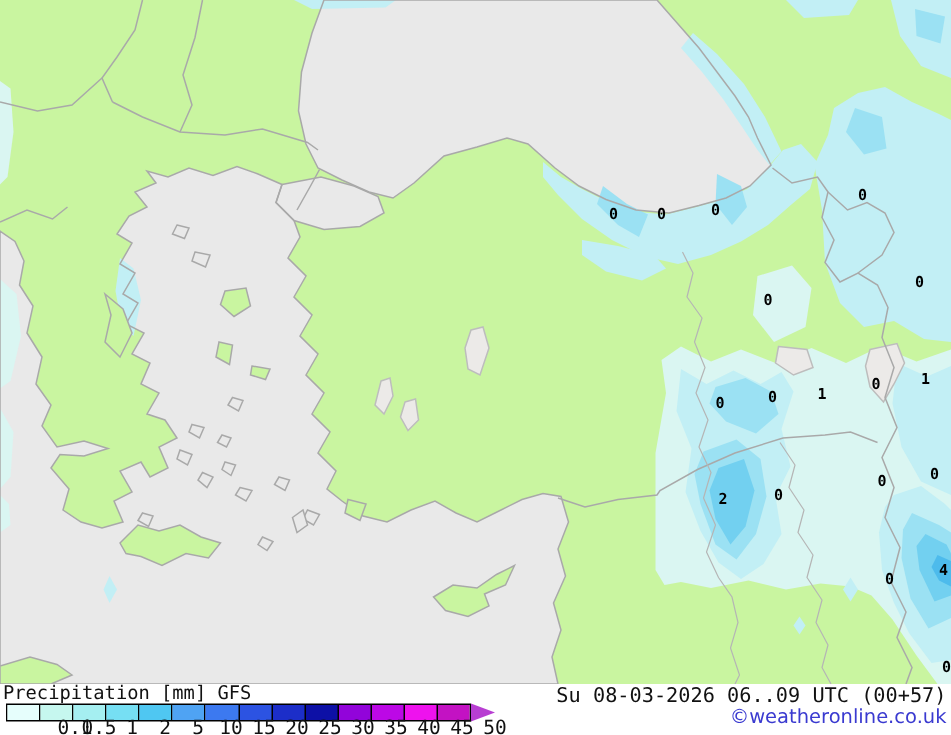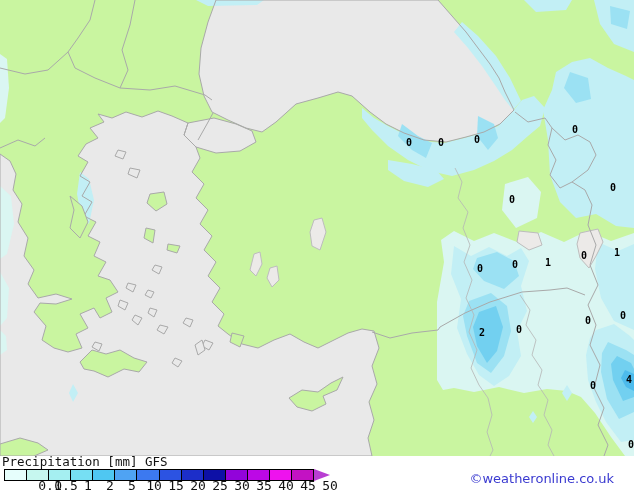--- a/index.html
+++ b/index.html
@@ -10,21 +10,21 @@
   .legend-title{position:absolute;left:2px;top:454px;font-size:12.5px;color:#111;letter-spacing:0px;text-align:center;}
   .bar{position:absolute;left:4px;top:469px;width:308px;height:10px;border:1px solid #000;display:flex;}
   .bar .seg{height:100%;flex:1 1 auto;border-right:1px solid #000;box-sizing:border-box;}
   .bar .seg:last-child{border-right:none;}
   .bar-arrow{position:absolute;left:314px;top:469px;width:0;height:0;
              border-top:6px solid transparent;border-bottom:6px solid transparent;
              border-left:16px solid var(--arrow,#b83ed2);}
   .ticks{position:absolute;left:0;top:478px;height:12px;width:340px;font-size:13px;color:#111;margin-left:40px;}
   .ticks span{position:absolute;transform:translateX(-50%);white-space:nowrap;}
   .datetime{position:absolute;right:3px;top:456px;font-size:13.5px;color:#111;white-space:nowrap;}
-  .copyright{position:absolute;right:20px;top:471px;font-size:13px;
+  .copyright{position:absolute;right:3px;top:471px;font-size:13px;
              font-family:"DejaVu Sans",sans-serif;color:#3a3ad0;white-space:nowrap;}
   .sea{fill:var(--sea,#e9e9e9);}
   .land{fill:var(--land,#c9f5a0);}
   .coast{fill:none;stroke:var(--coastline,#a9a9a9);stroke-width:1;}
   .border{fill:none;stroke:var(--coastline,#a9a9a9);stroke-width:1;}
   .river{fill:none;stroke:#b5b5b5;stroke-width:0.8;}
   .isl{fill:var(--land,#c9f5a0);stroke:var(--coastline,#a9a9a9);stroke-width:1;}
   .isl-gray{fill:var(--sea,#e9e9e9);stroke:var(--coastline,#a9a9a9);stroke-width:1;}
   .lake{fill:#eceae8;stroke:#bdbdbd;stroke-width:1;}
   .p0{fill:var(--p0,#daf6f2);} .p1{fill:var(--p1,#c2eff5);} .p2{fill:var(--p2,#9be1f3);}
@@ -213,15 +213,16 @@
       <span style="left: 114px;">10</span>
       <span style="left: 136px;">15</span>
       <span style="left: 158px;">20</span>
       <span style="left: 180px;">25</span>
       <span style="left: 202px;">30</span>
       <span style="left: 224px;">35</span>
       <span style="left: 246px;">40</span>
       <span style="left: 268px;">45</span>
       <span style="left: 290px;">50</span>
     </div>
+  <div class="datetime">Su 08-03-2026 06..09 UTC (00+57)</div>
   <div class="copyright">©weatheronline.co.uk</div>
 
 </div>
 
 </body></html>

